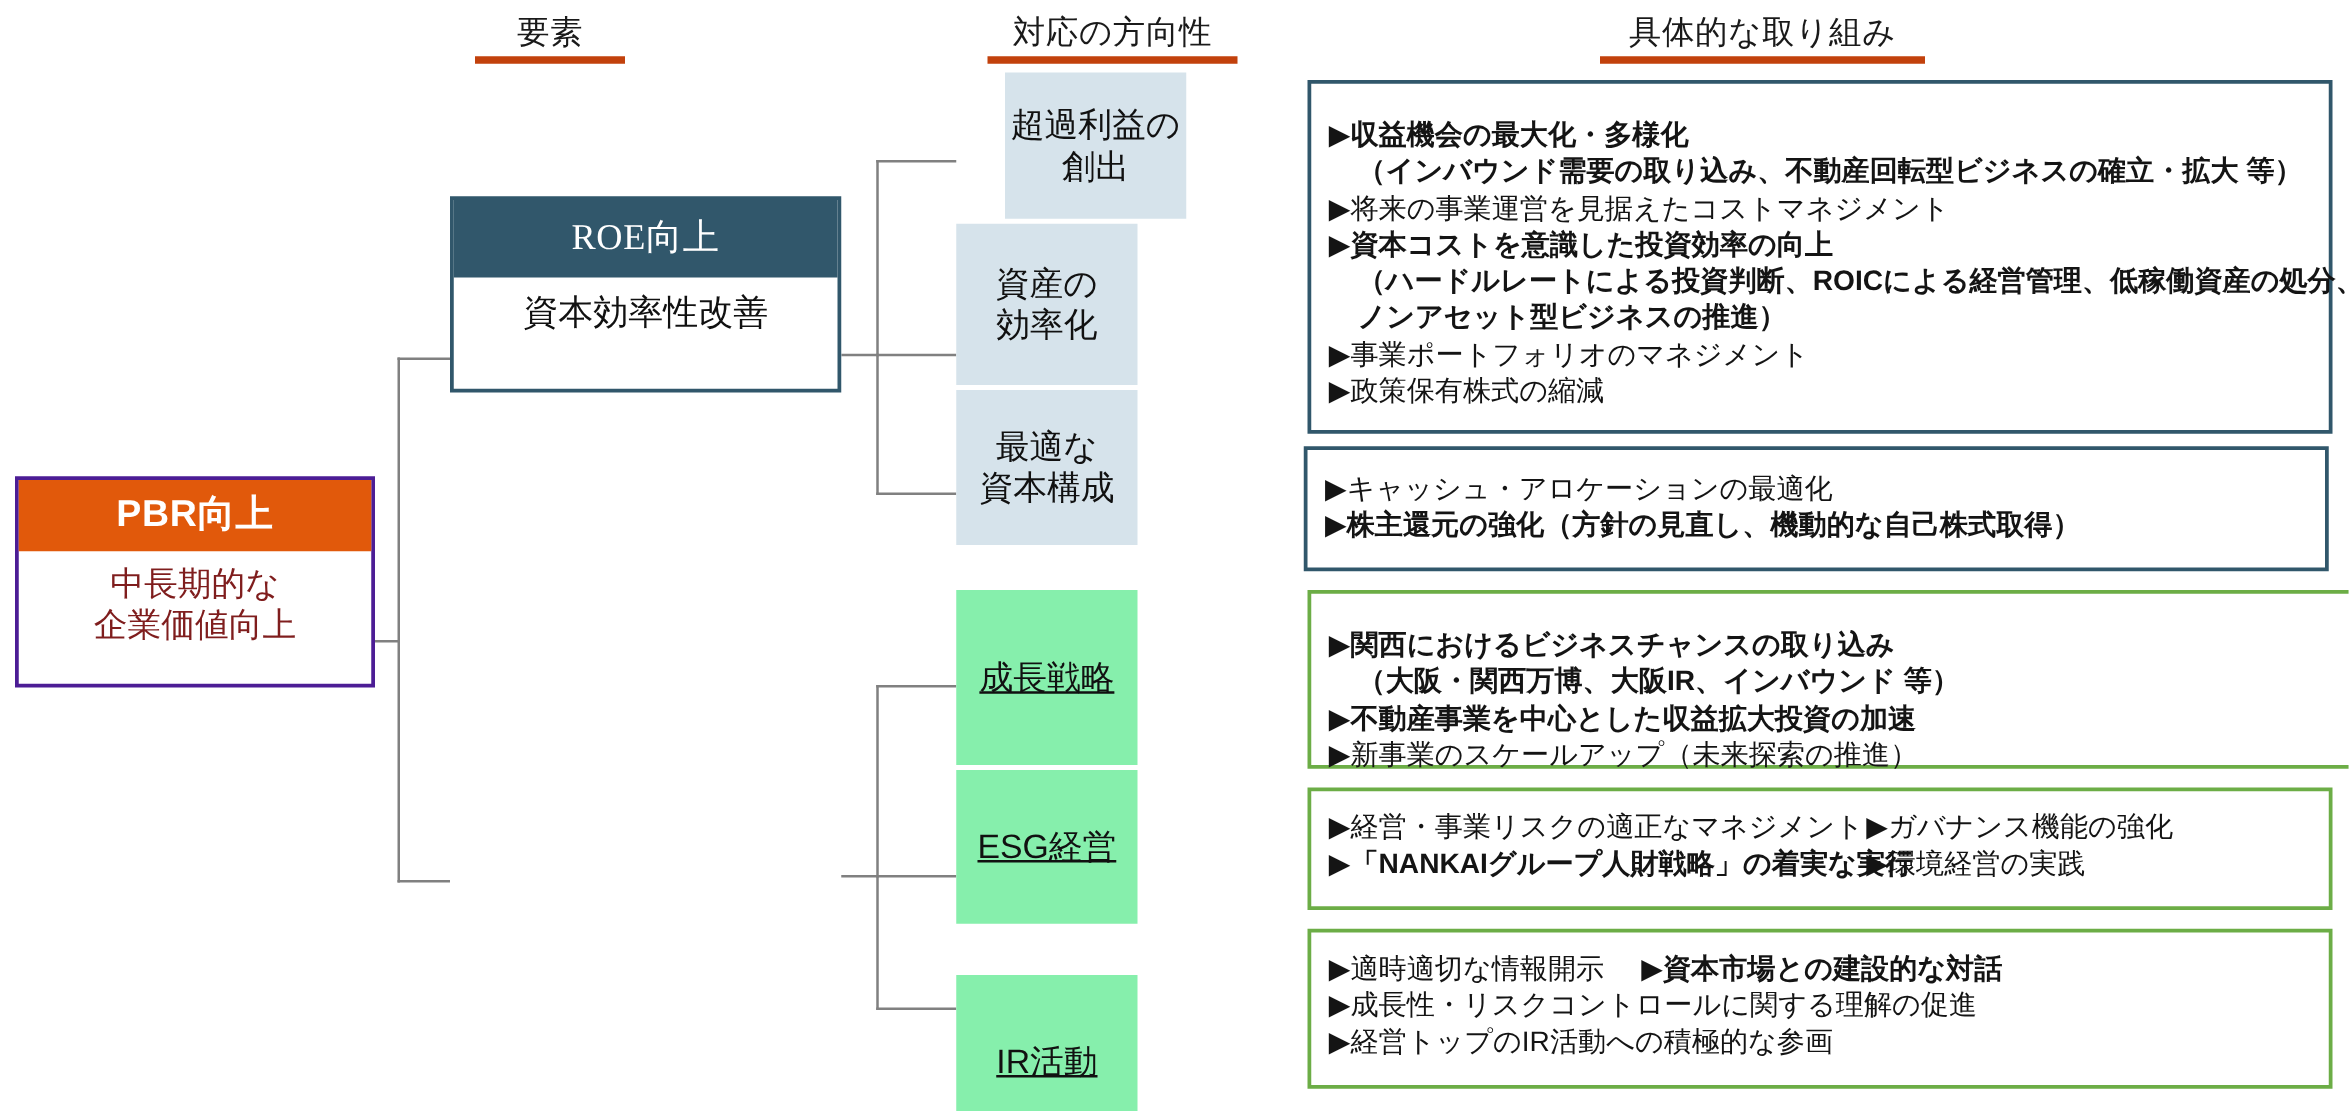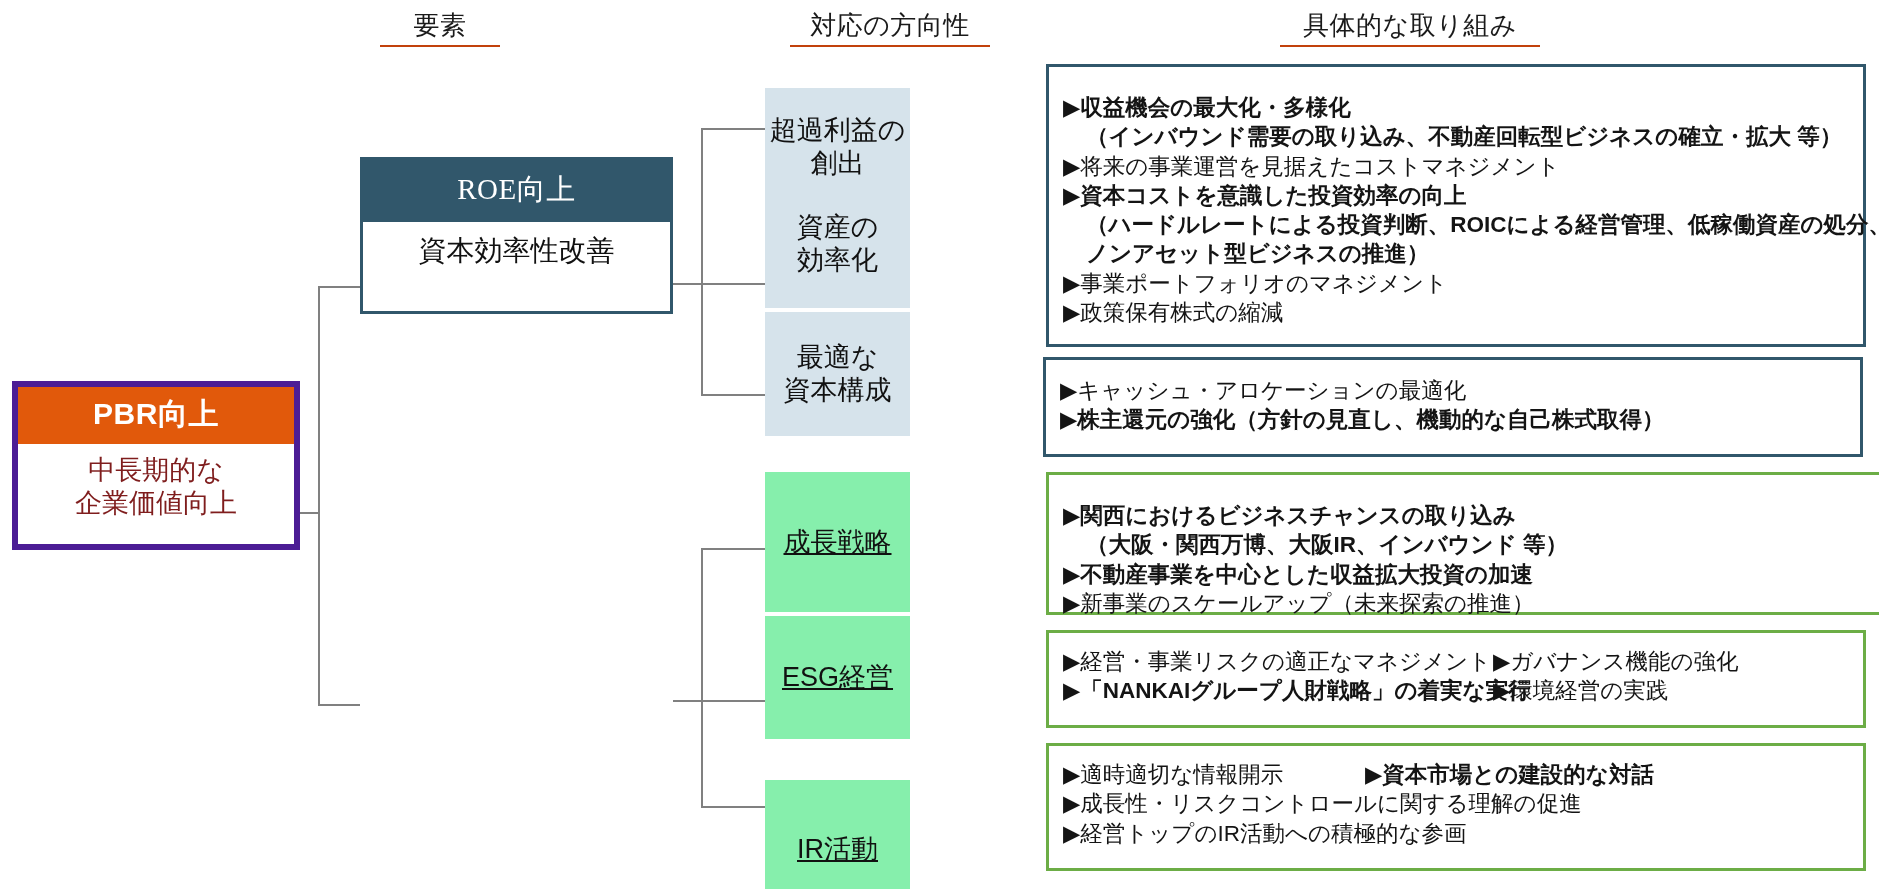--- a/index.html
+++ b/index.html
@@ -18,38 +18,38 @@
     background: #ffffff;
     overflow: hidden;
   }
 
   
   .col-header {
     position: absolute;
     font-size: 26px;
     color: #1a1a1a;
     text-align: center;
-    border-bottom: 2px solid #c2410c;
+    border-bottom: 6px solid #c2410c;
     padding-bottom: 2px;
     white-space: nowrap;
     letter-spacing: 0.5px;
   }
 
   
   .ln {
     position: absolute;
     background: #808080;
   }
   .ln-h { height: 2px; }
   .ln-v { width: 2px; }
 
   
   .root-box {
     position: absolute;
-    border: 6px solid #4c1d95;
+    border: 3px solid #4c1d95;
     box-sizing: border-box;
     background: #ffffff;
   }
   .root-head {
     background: #E1590B;
     color: #ffffff;
     font-weight: bold;
     font-size: 30px;
     text-align: center;
     padding: 7px 0 9px 0;
@@ -123,21 +123,21 @@
   .d-line.bold   { font-weight: bold; }
   .d-line.indent { padding-left: 23px; }
 
   
   .d-row {
     display: flex;
     align-items: baseline;
   }
   .d-row .c1 { width: 430px; flex: none; }
   .d-row .c2 { flex: none; }
-  .d-row-ir .c1 { width: 302px; }
+  .d-row-ir .c1 { width: 250px; }
 </style>
 </head>
 <body>
 
 <div id="stage">
 
   <div class="col-header" style="left:380px; top:8px; width:120px;">要素</div>
 
   <div class="col-header" style="left:790px; top:8px; width:200px;">対応の方向性</div>
 
@@ -167,21 +167,21 @@
       <div>企業価値向上</div>
     </div>
   </div>
 
   <div class="driver-box roe" style="left:360px; top:157px; width:313px; height:157px;">
     <div class="driver-head">ROE向上</div>
     <div class="driver-body">資本効率性改善</div>
   </div>
 
 
-  <div class="dir-tile blue" style="left:765px; top:58px; width:145px; height:117px;margin-top:30px;">
+  <div class="dir-tile blue" style="left:804px; top:58px; width:145px; height:117px;">
     <div>
       <div>超過利益の</div>
       <div>創出</div>
     </div>
   </div>
 
   <div class="dir-tile blue" style="left:765px; top:179px; width:145px; height:129px;">
     <div>
       <div>資産の</div>
       <div>効率化</div>

